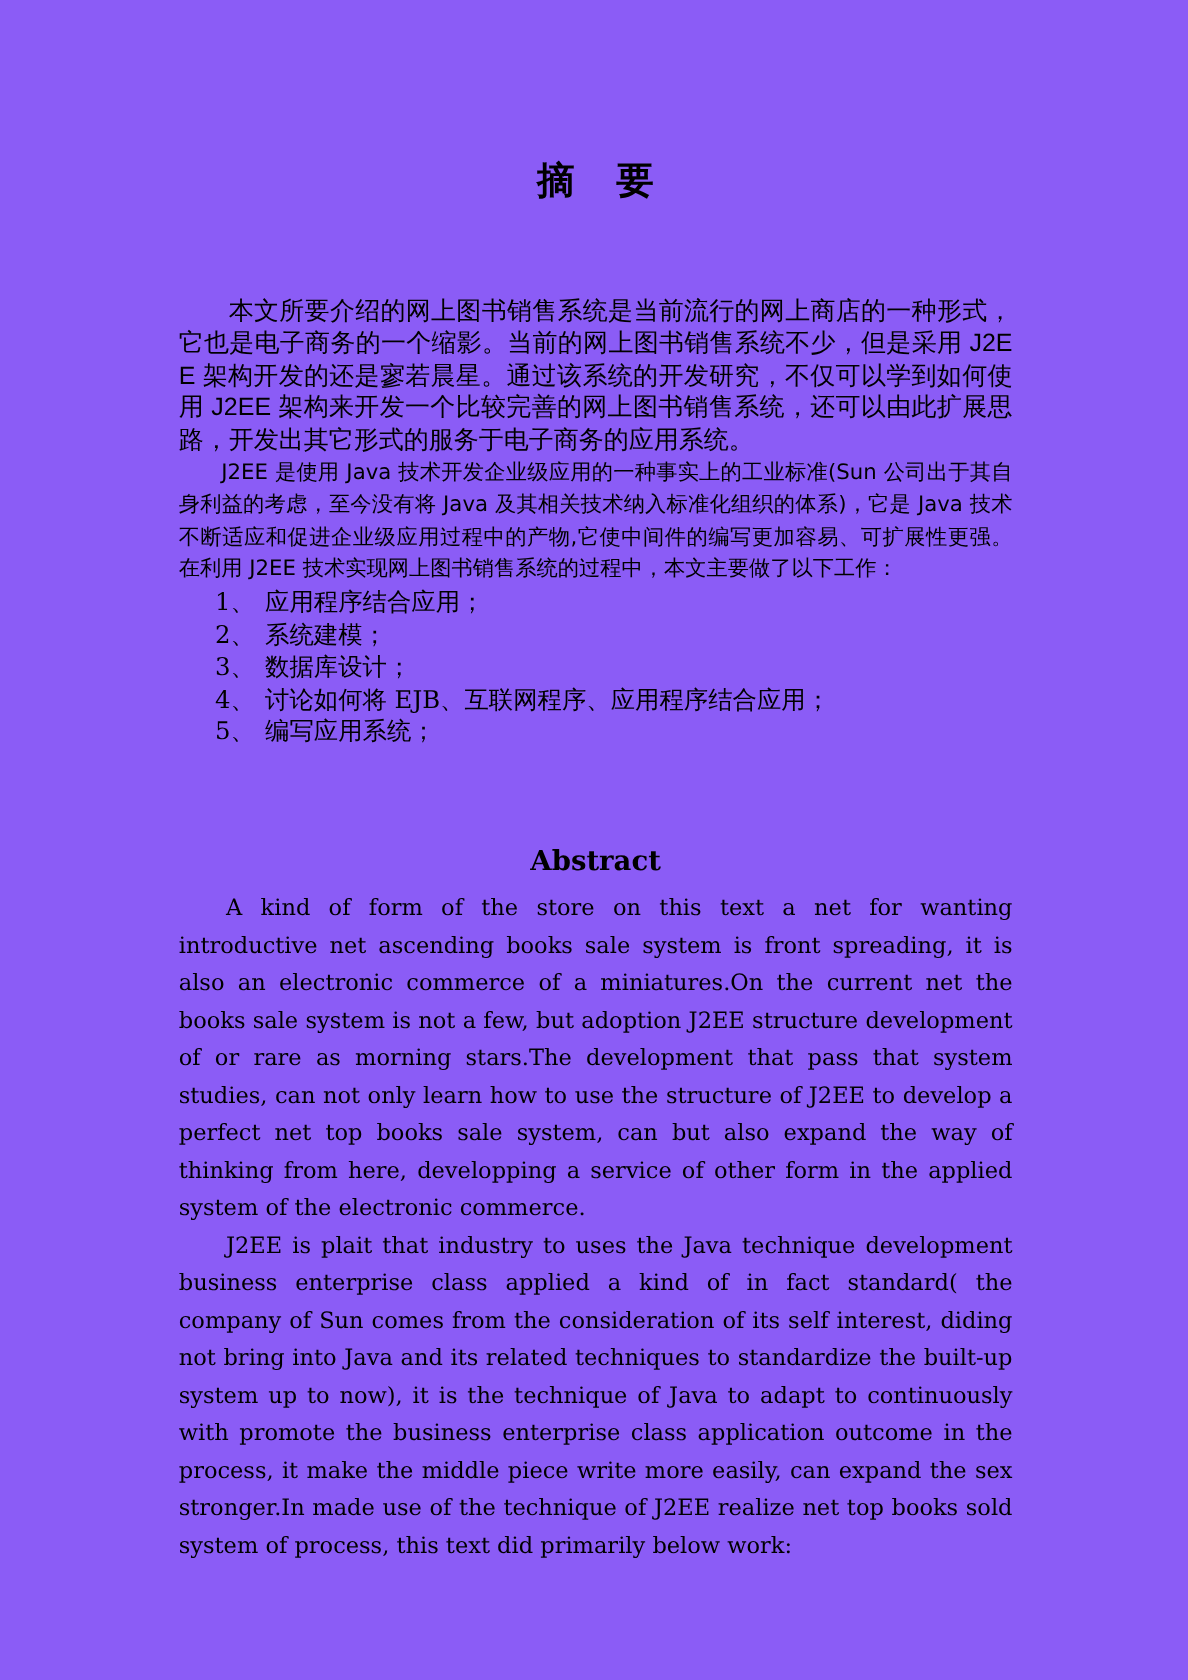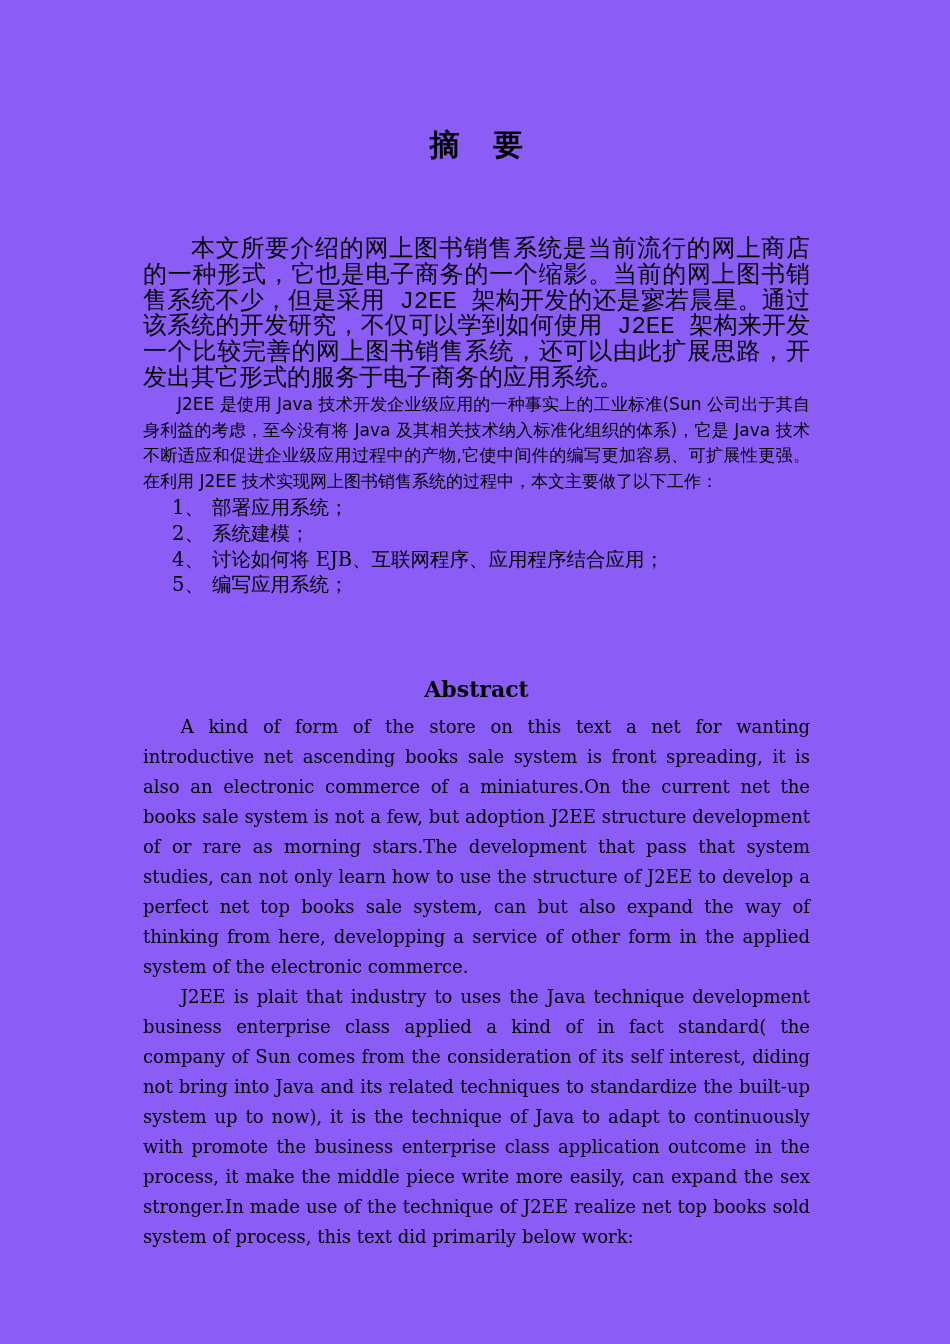--- a/index.html
+++ b/index.html
@@ -53,22 +53,22 @@
     font-family: "DejaVu Serif", "Liberation Serif", serif;
     font-weight: bold;
     font-size: 22px;
     line-height: 28px;
     color: #000;
     margin: 0;
   }
 
   
   .cn-para {
-    font-family: Liberation Mono, monospace;
-    font-size: 24px;
+    font-family: Liberation Sans, sans-serif;
+    font-size: 20px;
     line-height: 25.8px;
     color: #000;
     text-align: justify;
     text-justify: inter-ideograph;
     text-indent: 2em;
     margin: 0;
     word-break: break-all;
   }
 
   .cn-para-sans {
@@ -142,24 +142,27 @@
     <h1 class="doc-title">摘   要</h1>
 
     <div class="gap-title-body"></div>
 
     <p class="cn-para">本文所要介绍的网上图书销售系统是当前流行的网上商店的一种形式，它也是电子商务的一个缩影。当前的网上图书销售系统不少，但是采用 J2EE 架构开发的还是寥若晨星。通过该系统的开发研究，不仅可以学到如何使用 J2EE 架构来开发一个比较完善的网上图书销售系统，还可以由此扩展思路，开发出其它形式的服务于电子商务的应用系统。</p>
 
     <p class="cn-para-sans">J2EE 是使用 Java 技术开发企业级应用的一种事实上的工业标准(Sun 公司出于其自身利益的考虑，至今没有将 Java 及其相关技术纳入标准化组织的体系)，它是 Java 技术不断适应和促进企业级应用过程中的产物,它使中间件的编写更加容易、可扩展性更强。在利用 J2EE 技术实现网上图书销售系统的过程中，本文主要做了以下工作：</p>
 
     <ol class="num-list">
       <li>
-        <span class="li-num">1、</span><span class="li-text">部署应用系统；</span>
+        <span class="li-num">1、</span><span class="li-text">应用程序结合应用；</span>
       </li>
       <li>
         <span class="li-num">2、</span><span class="li-text">系统建模；</span>
+      </li>
+      <li>
+        <span class="li-num">3、</span><span class="li-text">数据库设计；</span>
       </li>
       <li>
         <span class="li-num">4、</span><span class="li-text">讨论如何将 EJB、互联网程序、应用程序结合应用；</span>
       </li>
       <li>
         <span class="li-num">5、</span><span class="li-text">编写应用系统；</span>
       </li>
     </ol>
 
     <div class="gap-list-kw"></div>

